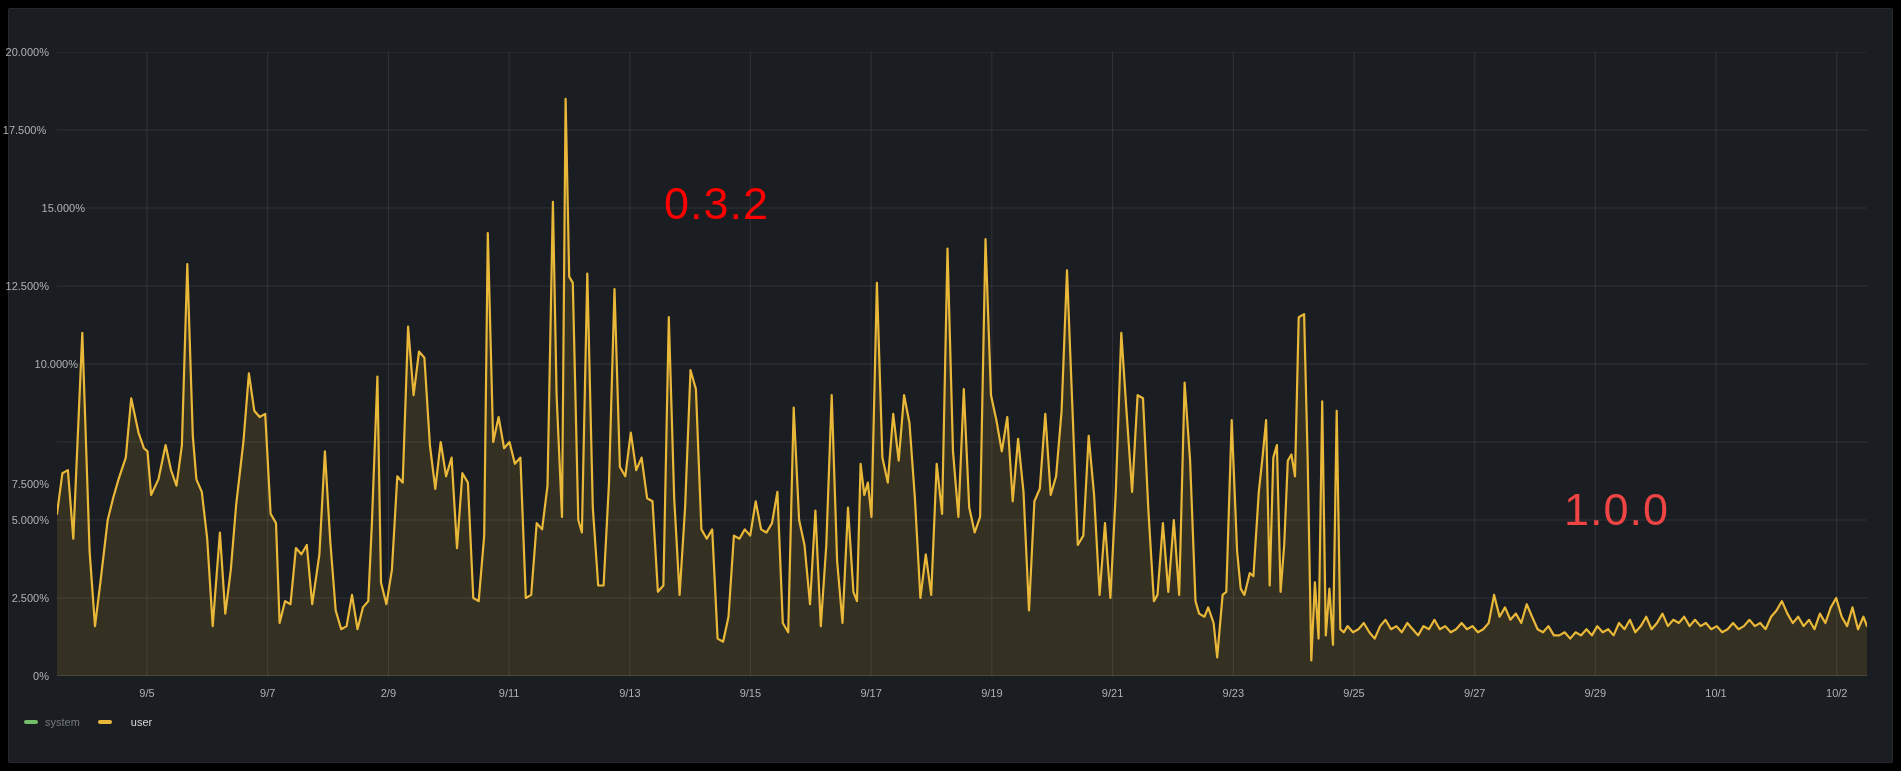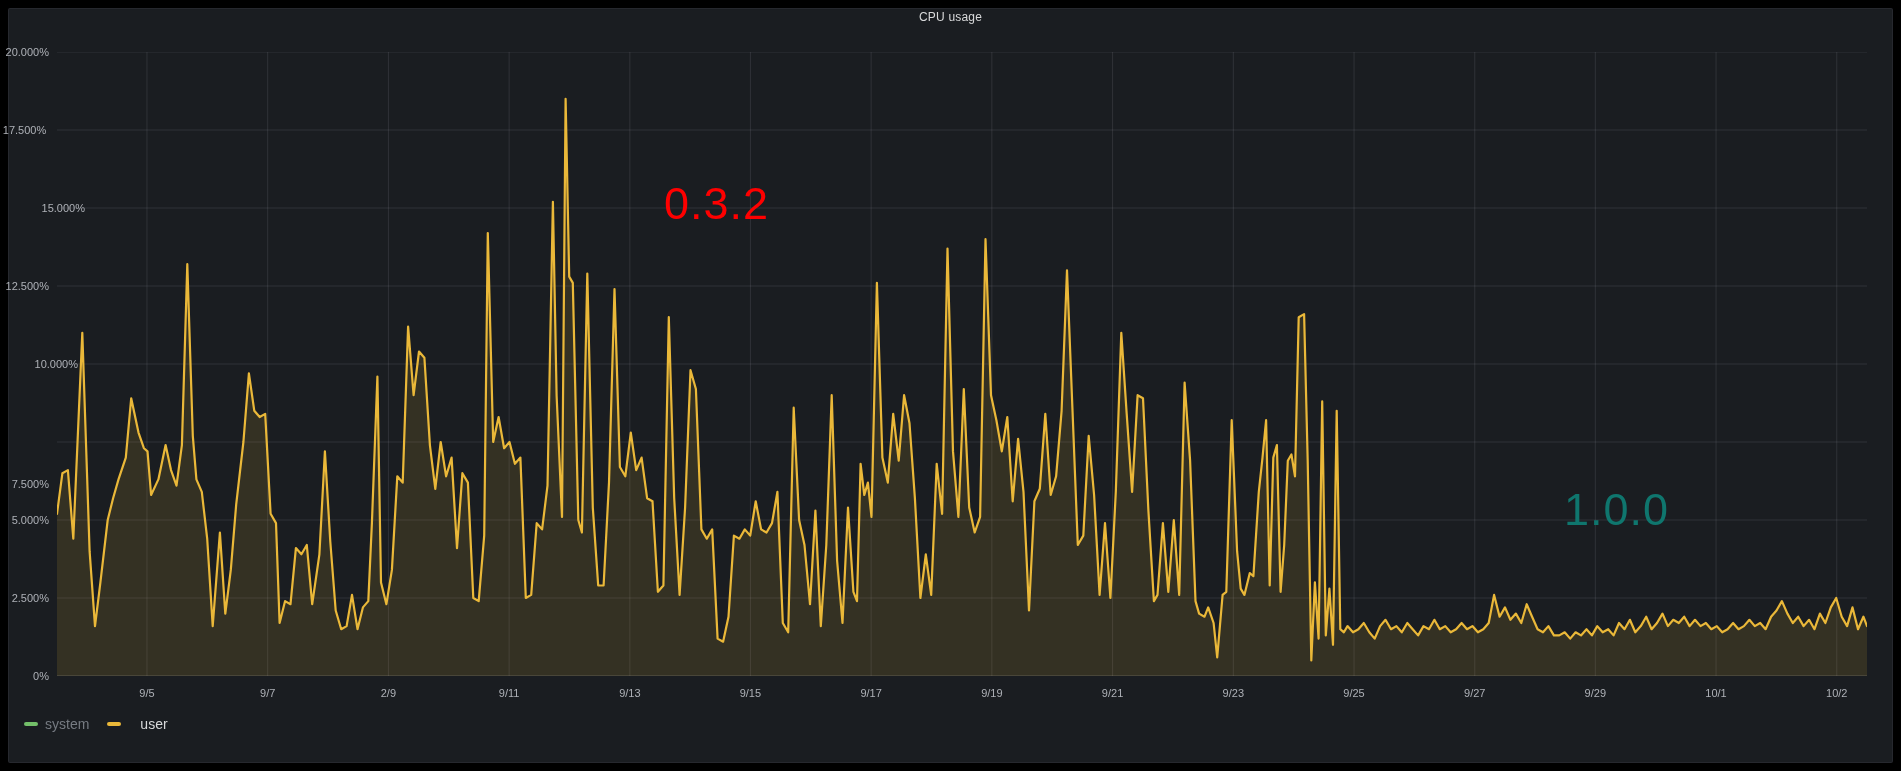--- a/index.html
+++ b/index.html
@@ -9,31 +9,30 @@
          background:#1a1d21;border:1px solid rgba(204,204,220,0.07);border-radius:2px;
          box-sizing:border-box;}
   #panel-title{position:absolute;left:0;top:10px;width:1901px;text-align:center;
          font-size:12px;font-weight:500;color:#d8d9da;letter-spacing:.2px;cursor:pointer;}
   #plot-svg{position:absolute;left:57px;top:52px;width:1810px;height:624px;display:block;}
   .ylabel{position:absolute;left:0;width:49px;text-align:right;font-size:11px;
           color:#aeb1b7;line-height:16px;white-space:nowrap;}
   .xlabel{position:absolute;width:80px;text-align:center;font-size:11px;color:#aeb1b7;
           top:687px;white-space:nowrap;}
   #legend{position:absolute;left:24px;top:716px;display:flex;gap:18px;align-items:center;}
-  .legend-item{display:flex;align-items:center;gap:7px;font-size:14px;cursor:pointer;}
+  .legend-item{display:flex;align-items:center;gap:7px;font-size:11px;cursor:pointer;}
   .legend-dash{width:14px;height:4px;border-radius:2px;}
   .annotation{position:absolute;color:#ff0000;font-size:45px;line-height:1;
           font-weight:400;letter-spacing:1px;white-space:nowrap;}
 </style>
 </head>
 <body>
 
 <div id="screen">
   <div id="panel"></div>
-  <div id="panel-title">CPU usage</div>
 
   <svg id="plot-svg" viewBox="0 0 1810 624" preserveAspectRatio="none">
       <line x1="89.957" y1="0" x2="89.957" y2="624" stroke="rgba(204,204,220,0.12)" stroke-width="1"></line>
       <line x1="210.684" y1="0" x2="210.684" y2="624" stroke="rgba(204,204,220,0.12)" stroke-width="1"></line>
       <line x1="331.41099999999994" y1="0" x2="331.41099999999994" y2="624" stroke="rgba(204,204,220,0.12)" stroke-width="1"></line>
       <line x1="452.138" y1="0" x2="452.138" y2="624" stroke="rgba(204,204,220,0.12)" stroke-width="1"></line>
       <line x1="572.865" y1="0" x2="572.865" y2="624" stroke="rgba(204,204,220,0.12)" stroke-width="1"></line>
       <line x1="693.411" y1="0" x2="693.411" y2="624" stroke="rgba(204,204,220,0.12)" stroke-width="1"></line>
       <line x1="814.1379999999999" y1="0" x2="814.1379999999999" y2="624" stroke="rgba(204,204,220,0.12)" stroke-width="1"></line>
       <line x1="934.8649999999999" y1="0" x2="934.8649999999999" y2="624" stroke="rgba(204,204,220,0.12)" stroke-width="1"></line>
@@ -81,21 +80,21 @@
       <div class="xlabel" style="left: 1193.32px;">9/23</div>
       <div class="xlabel" style="left: 1314.05px;">9/25</div>
       <div class="xlabel" style="left: 1434.77px;">9/27</div>
       <div class="xlabel" style="left: 1555.32px;">9/29</div>
       <div class="xlabel" style="left: 1676.05px;">10/1</div>
       <div class="xlabel" style="left: 1796.77px;">10/2</div>
     </div>
 
   <div id="annotations">
       <div class="annotation" style="left: 664px; top: 181px; color: rgb(255, 0, 0);">0.3.2</div>
-      <div class="annotation" style="left: 1564px; top: 487px; color: #0f766e;">1.0.0</div>
+      <div class="annotation" style="left: 1564px; top: 487px; color: #ef4444;">1.0.0</div>
     </div>
 
   <div id="legend">
       <div class="legend-item">
         <span class="legend-dash" style="background: rgb(115, 191, 105);"></span>
         <span style="color: rgb(118, 123, 130);">system</span>
       </div>
       <div class="legend-item">
         <span class="legend-dash" style="background: rgb(234, 184, 57);"></span>
         <span style="color: rgb(216, 217, 218); padding-left: 12px;">user</span>

